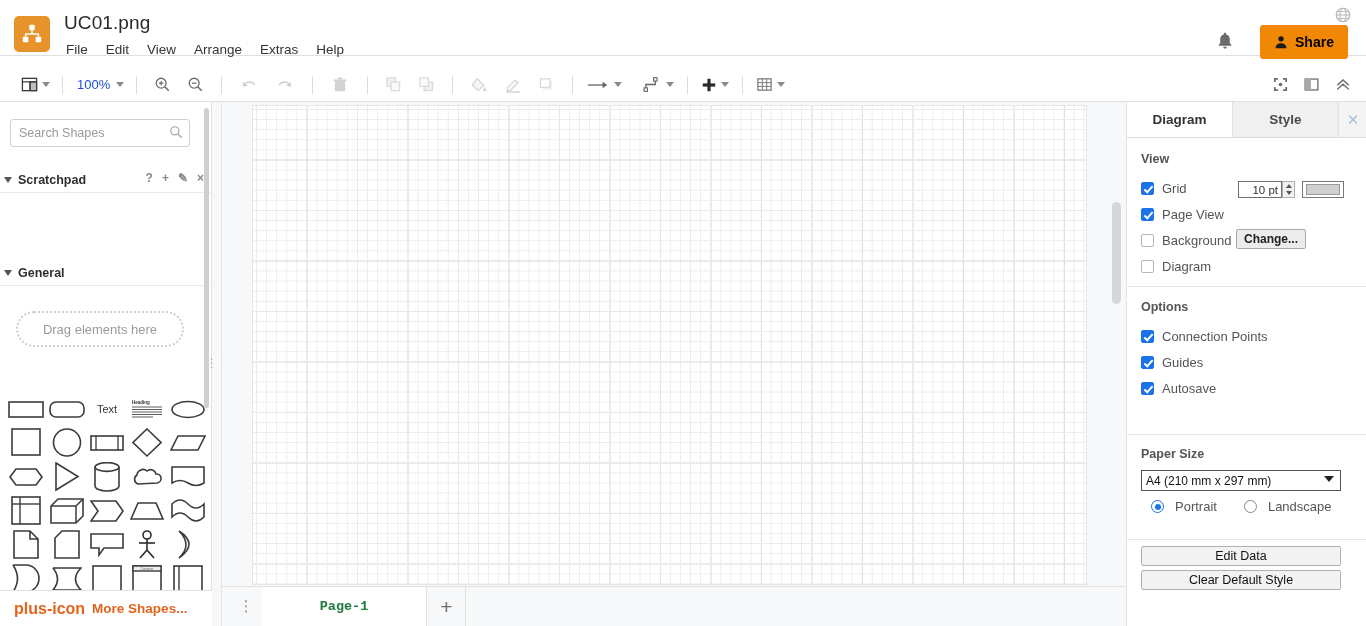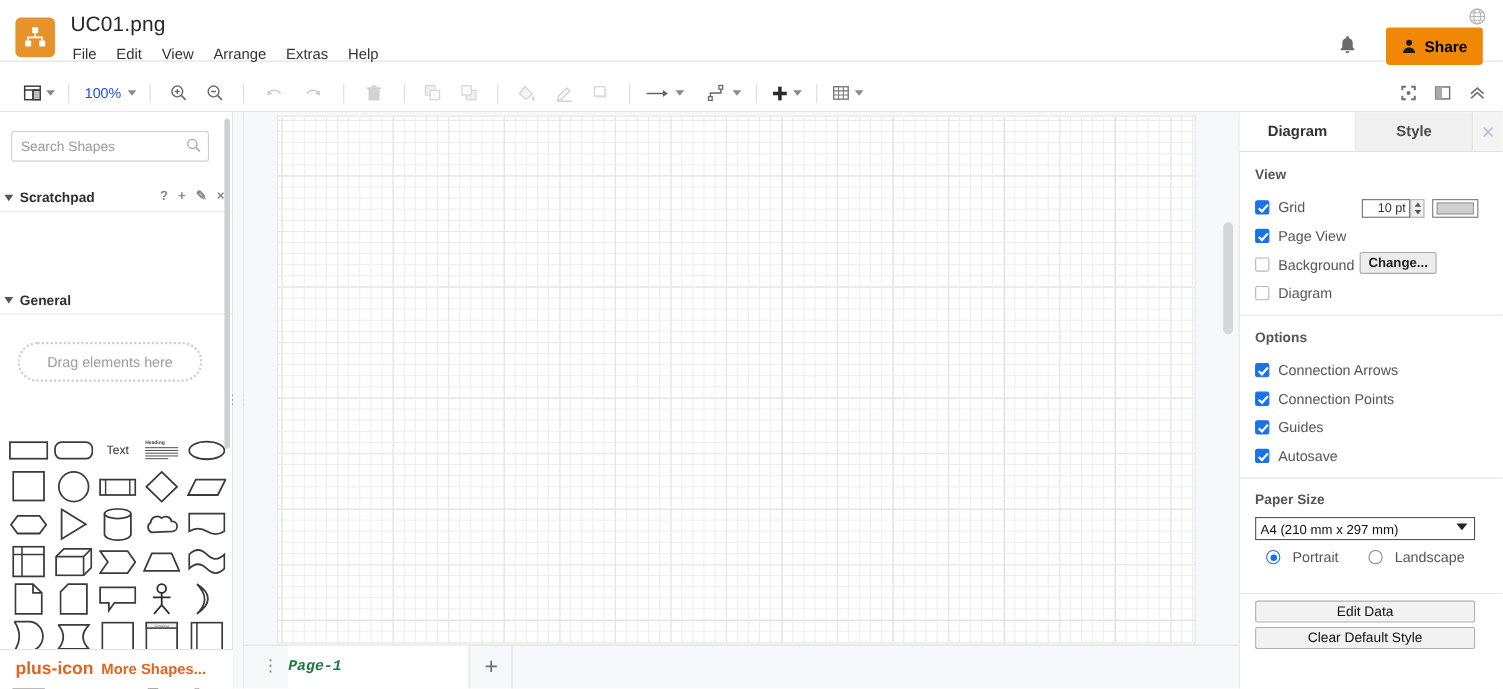--- a/index.html
+++ b/index.html
@@ -181,23 +181,22 @@
     background: #f7f8f9; border-top: 1px solid #e2e2e2;
   }
   .foot-menu {
     position: absolute; left: 9px; top: 0; width: 30px; height: 39px;
     display: flex; align-items: center; justify-content: center;
     cursor: pointer; color: #8a8a8a; font-size: 15px; line-height: .55;
   }
   .page-tab {
     position: absolute; left: 40px; top: 0; width: 165px; height: 39px;
     background: #ffffff; border-right: 1px solid #e2e2e2;
-    display: flex; align-items: center; 
+    display: flex; align-items: center; justify-content: center;
     cursor: pointer;
-    font-style: italic;
   }
   .page-tab-label {
     font-family: "Liberation Mono", "DejaVu Sans Mono", monospace;
     font-size: 13.5px; font-weight: bold; color: #1d7a3e;
   }
   .add-page {
     position: absolute; left: 206px; top: 0; width: 38px; height: 39px;
     display: flex; align-items: center; justify-content: center;
     cursor: pointer; color: #6e6e6e; font-size: 21px; font-weight: 300;
     border-right: 1px solid #e2e2e2;
@@ -834,24 +833,20 @@
     <button class="btn-sm" style="position:absolute;left:109px;top:127px;font-weight:bold;">
       <span>Change...</span>
     </button>
 
     <div class="divider" style="top:184px"></div>
 
     <div class="sect" style="top:198px">
       <div class="sect-title">Options</div>
       <div class="row">
         <div class="cb on"></div>
-        <span class="row-lbl">Connection Arrows</span>
-      </div>
-      <div class="row">
-        <div class="cb on"></div>
         <span class="row-lbl">Connection Points</span>
       </div>
       <div class="row">
         <div class="cb on"></div>
         <span class="row-lbl">Guides</span>
       </div>
       <div class="row">
         <div class="cb on"></div>
         <span class="row-lbl">Autosave</span>
       </div>

